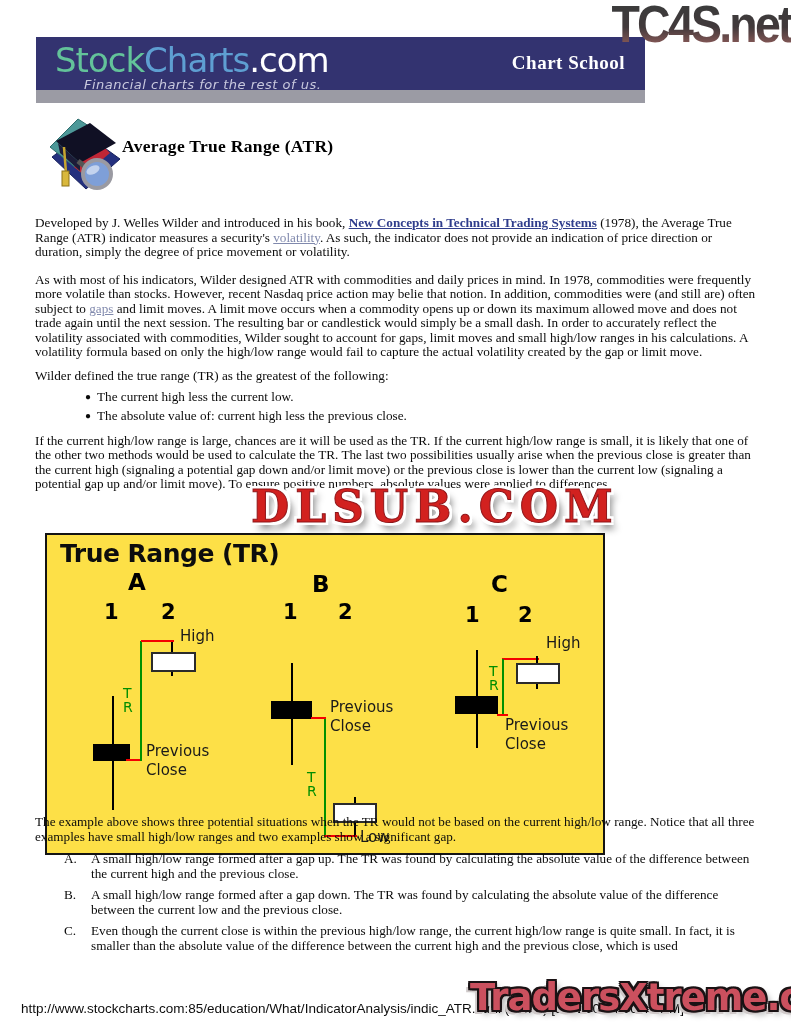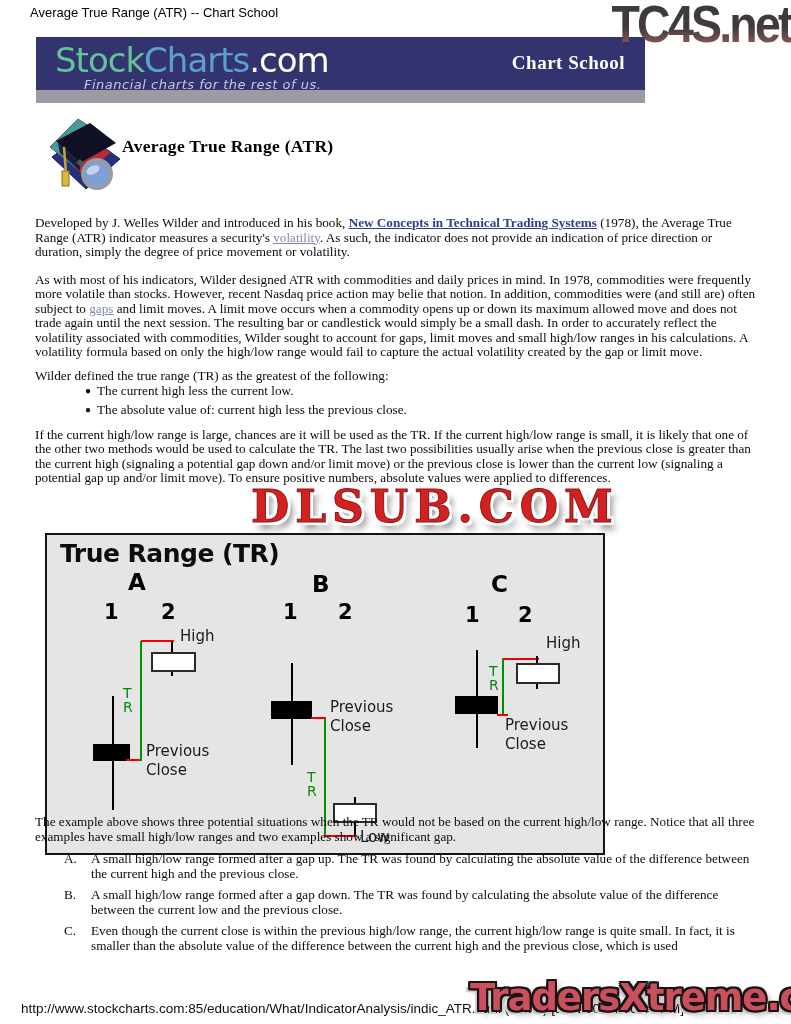--- a/index.html
+++ b/index.html
@@ -27,39 +27,39 @@
 
   
   .cap-icon{position:absolute;left:44px;top:111px;}
   .h1{position:absolute;left:122px;top:136px;font:bold 17.5px "Liberation Serif",serif;color:#000;letter-spacing:.3px;}
 
   
   .text-flow{position:absolute;left:35px;width:722px;font:13.2px/14.5px "Liberation Serif",serif;color:#0a0a0a;}
   .upper{top:216px;}
   .lower{top:815px;}
   .text-flow p{margin:0 0 13px 0;}
-  .text-flow p.tight{margin-bottom:1px;}
+  .text-flow p.tight{margin-bottom:7px;}
   a.blink{color:#2f3d8c;font-weight:bold;text-decoration:underline;cursor:pointer;}
   a.vlink{color:#8089ad;text-decoration:underline;cursor:pointer;}
   ul.bullets{list-style:none;margin:0 0 10px 0;padding:0 0 0 50px;}
   ul.bullets li{margin-bottom:4.5px;}
   .bullet{display:inline-block;width:12px;font-size:10px;vertical-align:1px;}
   .oli{display:flex;margin:0 0 7px 0;padding-left:29px;}
   .oli .marker{flex:none;width:20px;}
   .oli .oli-text{flex:1;padding-left:7px;}
 
   
   .dlsub{position:absolute;left:251px;top:481px;z-index:5;font:900 44px "DejaVu Serif",serif;
          letter-spacing:6px;color:#d2211f;-webkit-text-stroke:1px #8e1418;
          text-shadow:-3px -3px 0 #fff,3px -3px 0 #fff,-3px 3px 0 #fff,3px 3px 0 #fff,
                      -3px 0 0 #fff,3px 0 0 #fff,0 -3px 0 #fff,0 3px 0 #fff,
                      5px 7px 7px rgba(0,0,0,.45);}
 
   
-  .diagram{position:absolute;left:45px;top:533px;width:556px;height:318px;border:2px solid #141414;background:#e5e5e5;}
+  .diagram{position:absolute;left:45px;top:533px;width:556px;height:318px;border:2px solid #141414;background:#fde047;}
   .d-title{position:absolute;left:13px;top:4px;font:bold 25px "DejaVu Sans",sans-serif;color:#0d0d0d;letter-spacing:-.5px;}
   .scen{position:absolute;font:bold 23px "DejaVu Sans",sans-serif;color:#000;}
   .num{position:absolute;font:bold 21px "DejaVu Sans",sans-serif;color:#000;}
   .wick{position:absolute;width:2px;background:#000;}
   .cbody-b{position:absolute;background:#000;}
   .cbody-w{position:absolute;background:#fff;border:2px solid #2b2b2b;box-sizing:border-box;}
   .trline{position:absolute;width:2px;background:#009100;}
   .tick{position:absolute;height:2px;background:#f40000;}
   .dlabel{position:absolute;font:15px/19px "DejaVu Sans",sans-serif;color:#1a1a1a;}
   .trlabel{position:absolute;font:14px/14px "DejaVu Sans",sans-serif;color:#008d00;width:9px;word-break:break-all;}
@@ -70,21 +70,20 @@
            letter-spacing:-1px;color:#cb505e;
            text-shadow:-2px -2px 0 #1a1214,2px -2px 0 #1a1214,-2px 2px 0 #1a1214,2px 2px 0 #1a1214,
                        -2px 0 0 #1a1214,2px 0 0 #1a1214,0 -2px 0 #1a1214,0 2px 0 #1a1214,
                        -4px 4px 0 #cfc9c9,4px 4px 6px rgba(0,0,0,.35);}
 </style>
 </head>
 <body>
 
 <div class="page">
 
-  <div class="print-title">Average True Range (ATR) -- Chart School</div>
 
   <div class="tc4s">TC4S.net</div>
 
   <div class="banner">
     <div class="logo"><span class="st">Stock</span><span class="ch">Charts</span><span class="cm">.com</span></div>
     <div class="tagline">Financial charts for the rest of us.</div>
     <div class="chart-school">Chart School</div>
     <div class="banner-strip"></div>
   </div>
 

